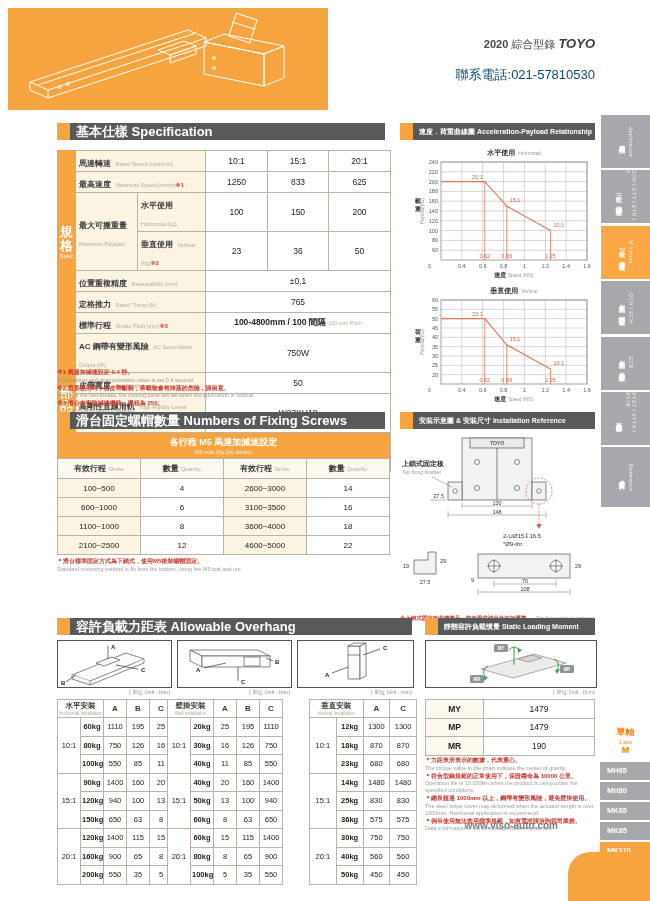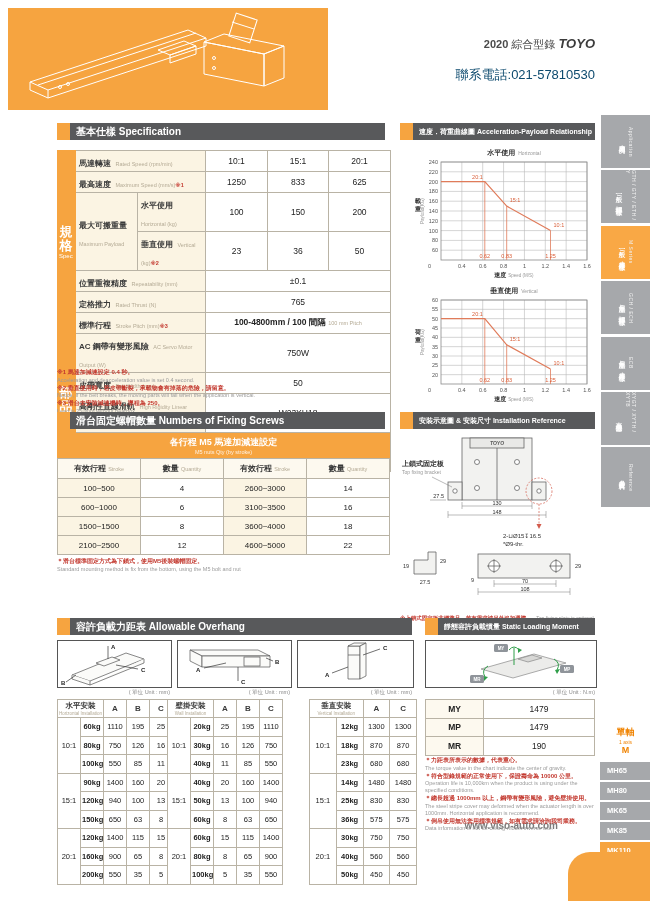--- a/index.html
+++ b/index.html
@@ -7,34 +7,34 @@
     --beige2:#FDF9EF; --red:#C3392F; --salmon:#E07B5A; --green:#2F9E49;
     --bd:#b9b3a5; --bd-dk:#6d6d6d;
   }
   html,body{margin:0;padding:0;background:#fff;}
   .page{position:relative;width:650px;height:901px;background:#fff;overflow:hidden;
         font-family:"Liberation Sans","DejaVu Sans",sans-serif;color:#333;}
   .abs{position:absolute;}
   
   .sec-hdr{display:flex;height:17px;}
   .sec-hdr .sq{width:13px;background:var(--orange);}
-  .sec-hdr .bar{flex:1;background:var(--bar);color:#fff;font-weight:bold;font-size:10px;
+  .sec-hdr .bar{flex:1;background:var(--bar);color:#fff;font-weight:bold;font-size:13px;
                 line-height:17px;padding-left:6px;white-space:nowrap;overflow:hidden;}
   .sec-hdr.small .bar{font-size:7px;}
   
   .brand{text-align:right;}
   .brand .line1{font-size:11px;color:#4a4a4a;}
   .brand .year{font-weight:bold;}
   .brand .logo{font-weight:900;font-style:italic;font-size:13px;letter-spacing:0;color:#3c3c3c;}
   .brand .phone{margin-top:14px;font-size:13px;color:#0c4a6e;}
   
   table{border-collapse:collapse;table-layout:fixed;}
   .spec-table{border:1px solid var(--bd-dk);}
   .spec-table td{border:1px solid var(--bd);overflow:hidden;}
-  .spec-table .side{background:var(--orange);text-align:left;vertical-align:middle;border-color:var(--orange);}
+  .spec-table .side{background:var(--orange);text-align:center;vertical-align:middle;border-color:var(--orange);}
   .side-zh{font-size:13px;font-weight:bold;color:#fff;line-height:14px;width:14px;margin:0 auto;word-break:break-all;}
   .side-en{font-size:6px;color:#fff;}
   .lbl{background:var(--beige);padding:1px 3px;vertical-align:middle;}
   .lbl .zh{font-size:8px;font-weight:bold;color:#3a3a3a;}
   .lbl .en{font-size:5.5px;color:#b5ab96;}
   .mark{font-size:5.5px;color:var(--red);font-weight:bold;}
   .val{background:#fff;text-align:center;font-size:8.5px;color:#222;vertical-align:middle;}
   .val .small{font-size:5.5px;color:#b5ab96;font-weight:normal;}
   
   .note-zh{color:var(--red);font-size:6px;font-weight:bold;line-height:7.5px;white-space:nowrap;}
@@ -407,21 +407,21 @@
             <td class="fxs">2600~3000</td>
             <td class="fxq">14</td>
           </tr>
           <tr>
             <td class="fxs">600~1000</td>
             <td class="fxq">6</td>
             <td class="fxs">3100~3500</td>
             <td class="fxq">16</td>
           </tr>
           <tr>
-            <td class="fxs">1500~1500</td>
+            <td class="fxs">1100~1000</td>
             <td class="fxq">8</td>
             <td class="fxs">3600~4000</td>
             <td class="fxq">18</td>
           </tr>
           <tr>
             <td class="fxs">2100~2500</td>
             <td class="fxq">12</td>
             <td class="fxs">4600~5000</td>
             <td class="fxq">22</td>
           </tr>

